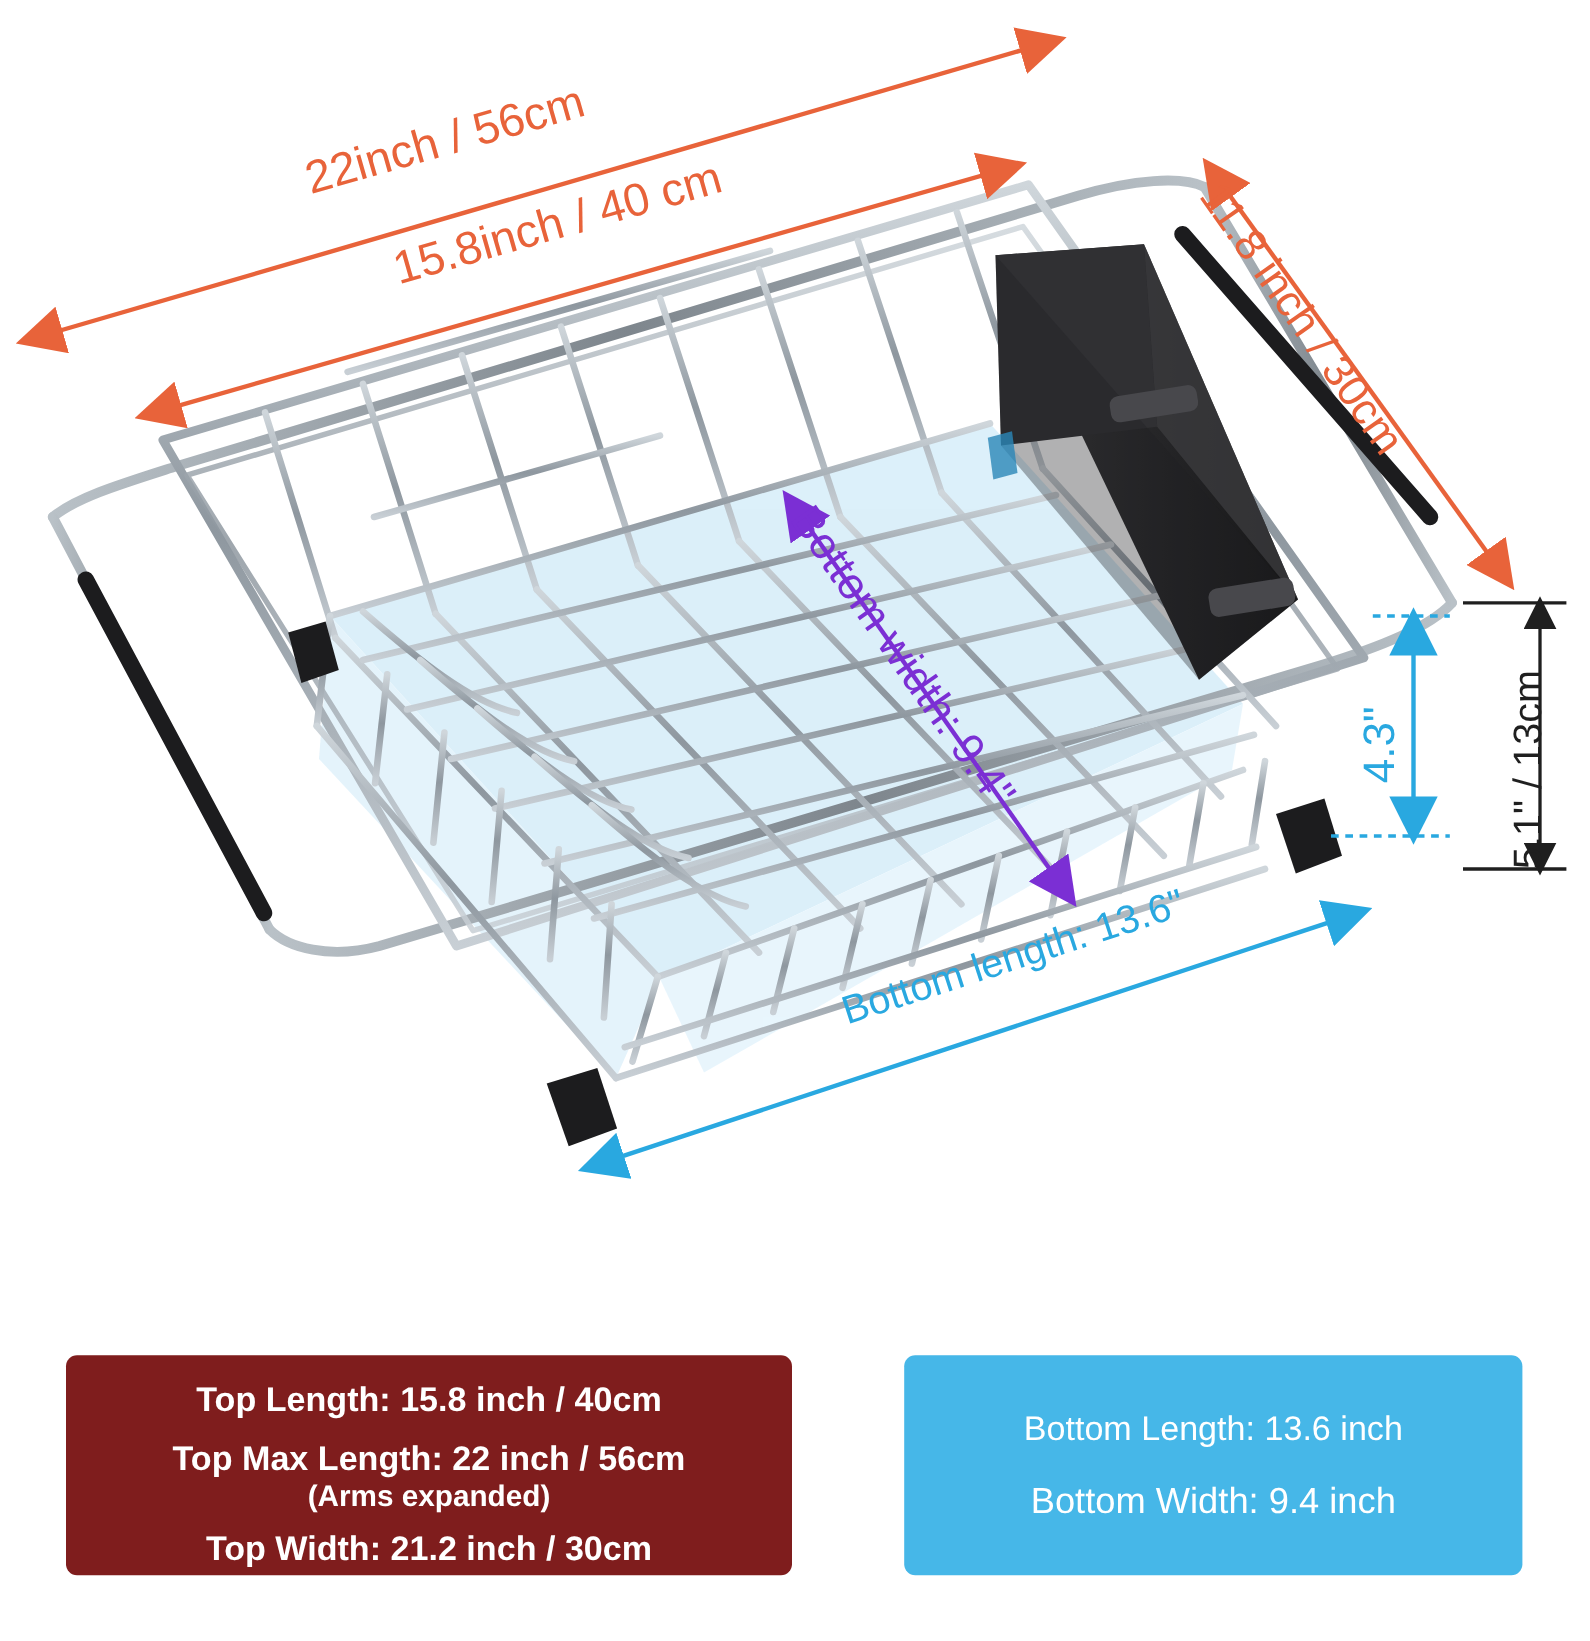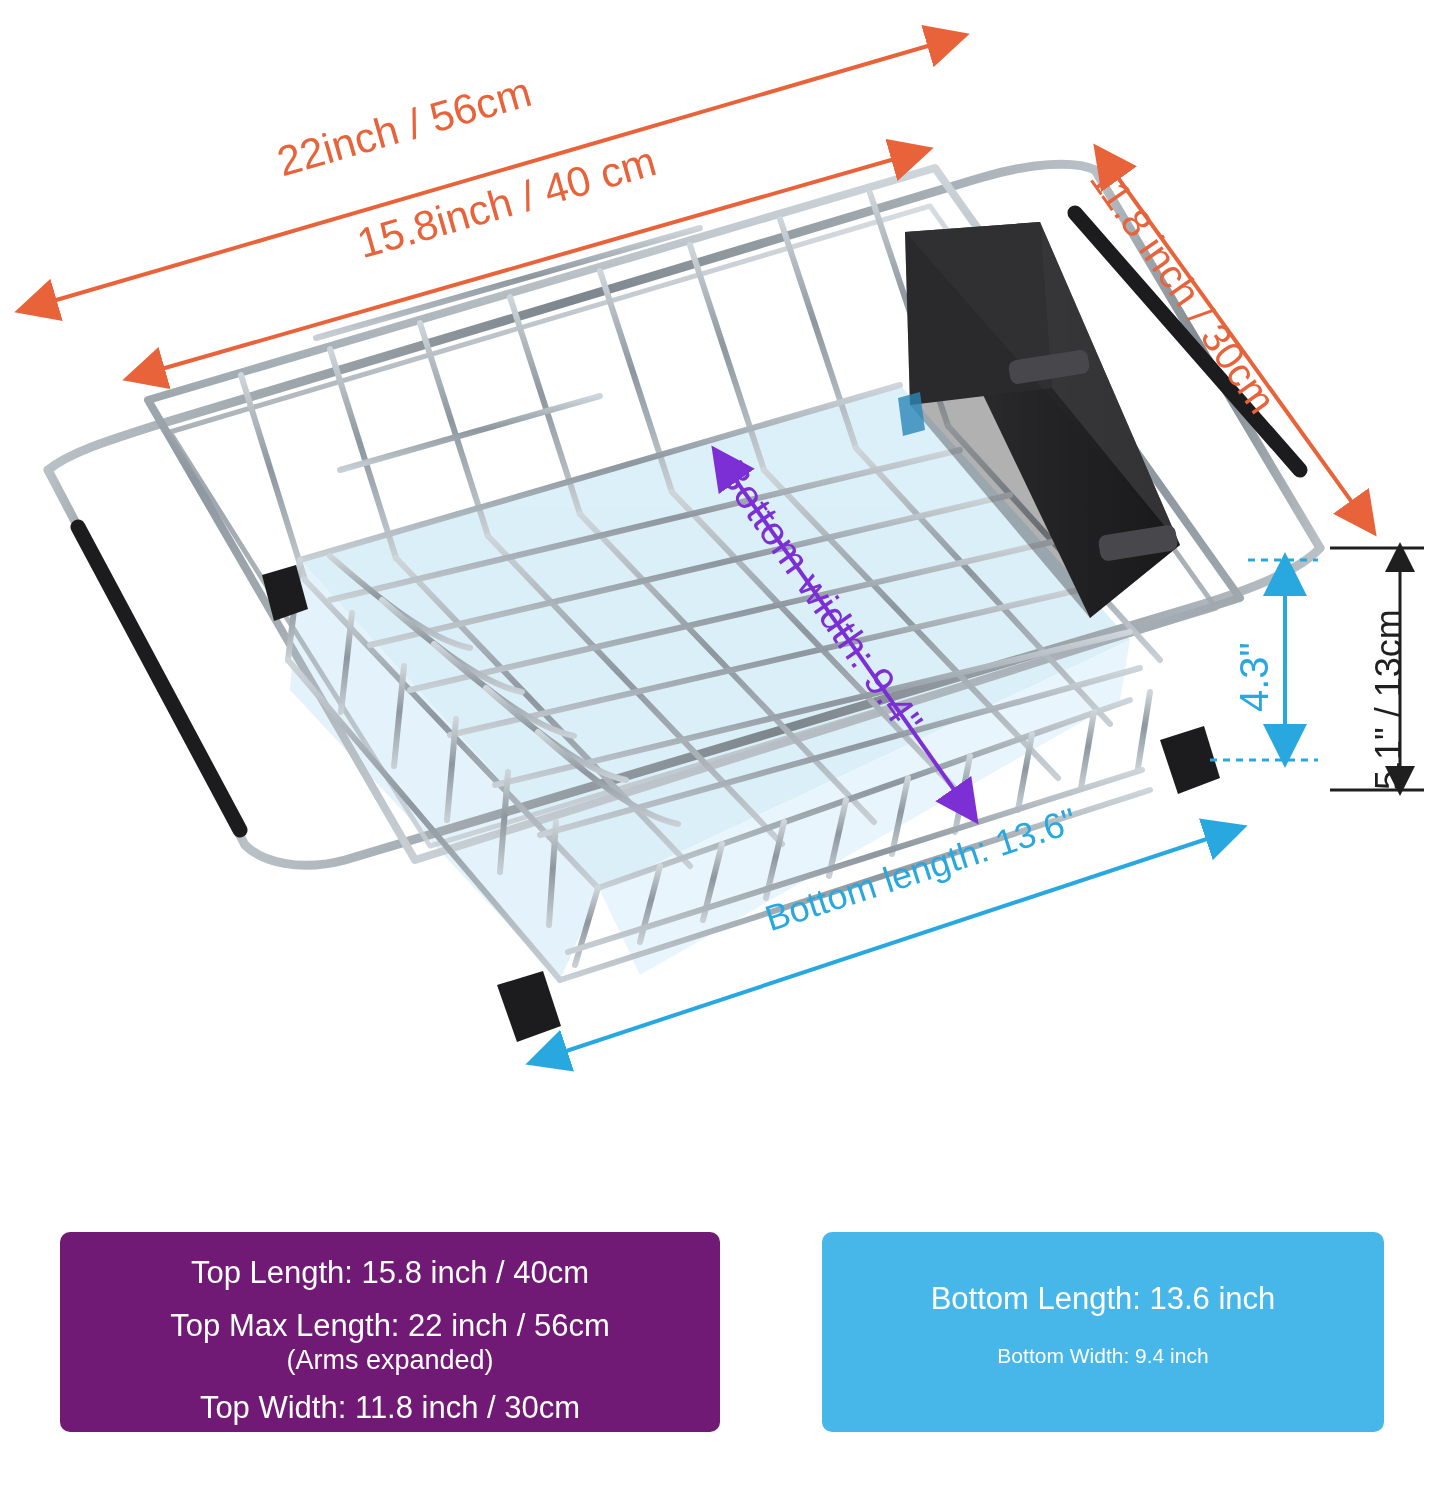--- a/index.html
+++ b/index.html
@@ -36,21 +36,22 @@
   .purple-text { color: #7b2fd4; }
 
   .callout {
     position: absolute;
     border-radius: 10px;
     box-sizing: border-box;
     color: #ffffff;
     font-family: "Liberation Sans", sans-serif;
   }
   .callout-orange {
-    background: #701a75;
+    background: #7f1d1d;
+    font-weight: bold;
   }
   .callout-blue {
     background: #46b7e8;
   }
   .callout .line {
     text-align: center;
     line-height: 1.25;
   }
   .callout .sub {
     font-size: 20px;
@@ -247,21 +248,21 @@
   <div class="dim-label blue-text" style="left:760px; top:900px; font-size:36px; transform:rotate(-18deg); transform-origin:left top;">Bottom length: 13.6"</div>
 
   <div class="dim-label blue-text" style="left:1232px; top:712px; font-size:40px; transform:rotate(-90deg); transform-origin:left top;">4.3"</div>
 
   <div class="dim-label" style="left:1368px; top:790px; font-size:36px; color:#1f1f1f; transform:rotate(-90deg); transform-origin:left top;">5.1" / 13cm</div>
 
   <div class="callout callout-orange" style="left:60px; top:1232px; width:660px; height:200px; padding:22px 18px;">
     <div class="line" style="font-size:31px;">Top Length: 15.8 inch / 40cm</div>
     <div class="line" style="font-size:31px; margin-top:14px;text-align:center;">Top Max Length:  22 inch / 56cm</div>
     <div class="line sub" style="font-size:27px;">(Arms expanded)</div>
-    <div class="line" style="font-size:31px; margin-top:12px;">Top Width: 11.8 inch / 30cm</div>
+    <div class="line" style="font-size:31px; margin-top:12px;">Top Width: 21.2 inch / 30cm</div>
   </div>
 
   <div class="callout callout-blue" style="left:822px; top:1232px; width:562px; height:200px; padding:48px 18px;">
     <div class="line" style="font-size:31px;text-align:center;">Bottom Length: 13.6 inch</div>
-    <div class="line" style="font-size:21px; margin-top:24px;">Bottom Width: 9.4 inch</div>
+    <div class="line" style="font-size:33px; margin-top:24px;">Bottom Width: 9.4 inch</div>
   </div>
 
 </div>
 
 </body></html>

